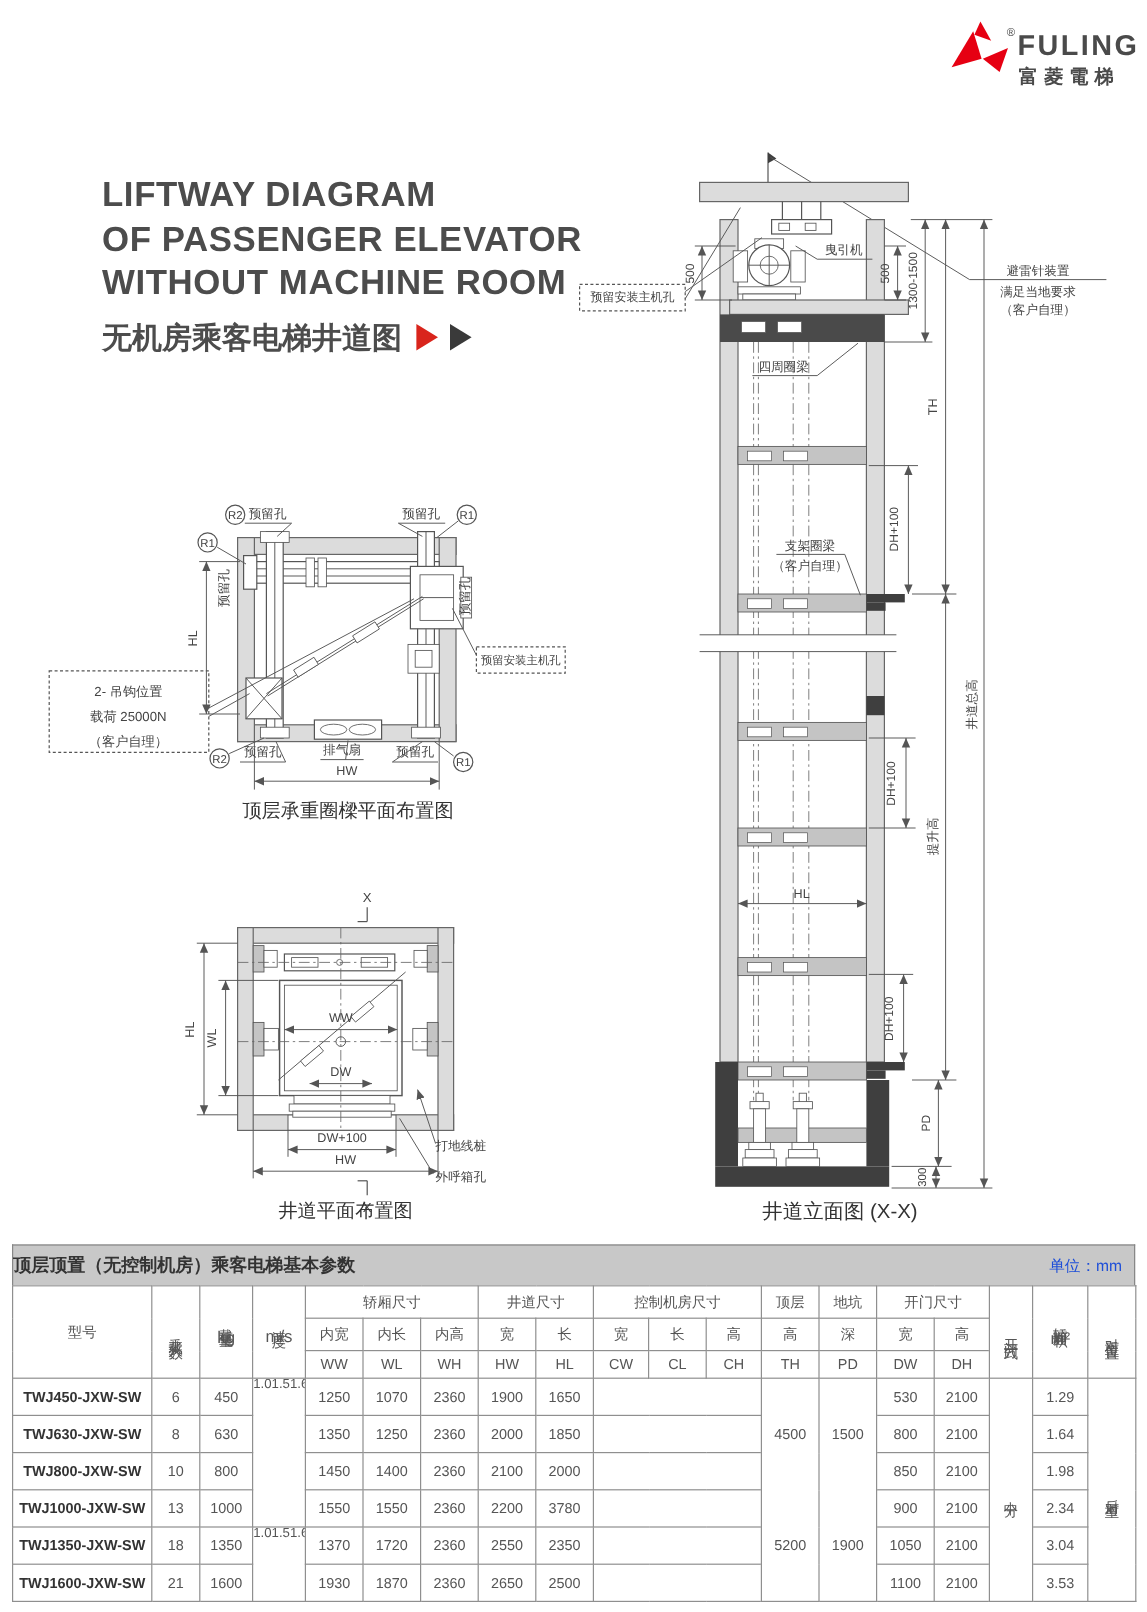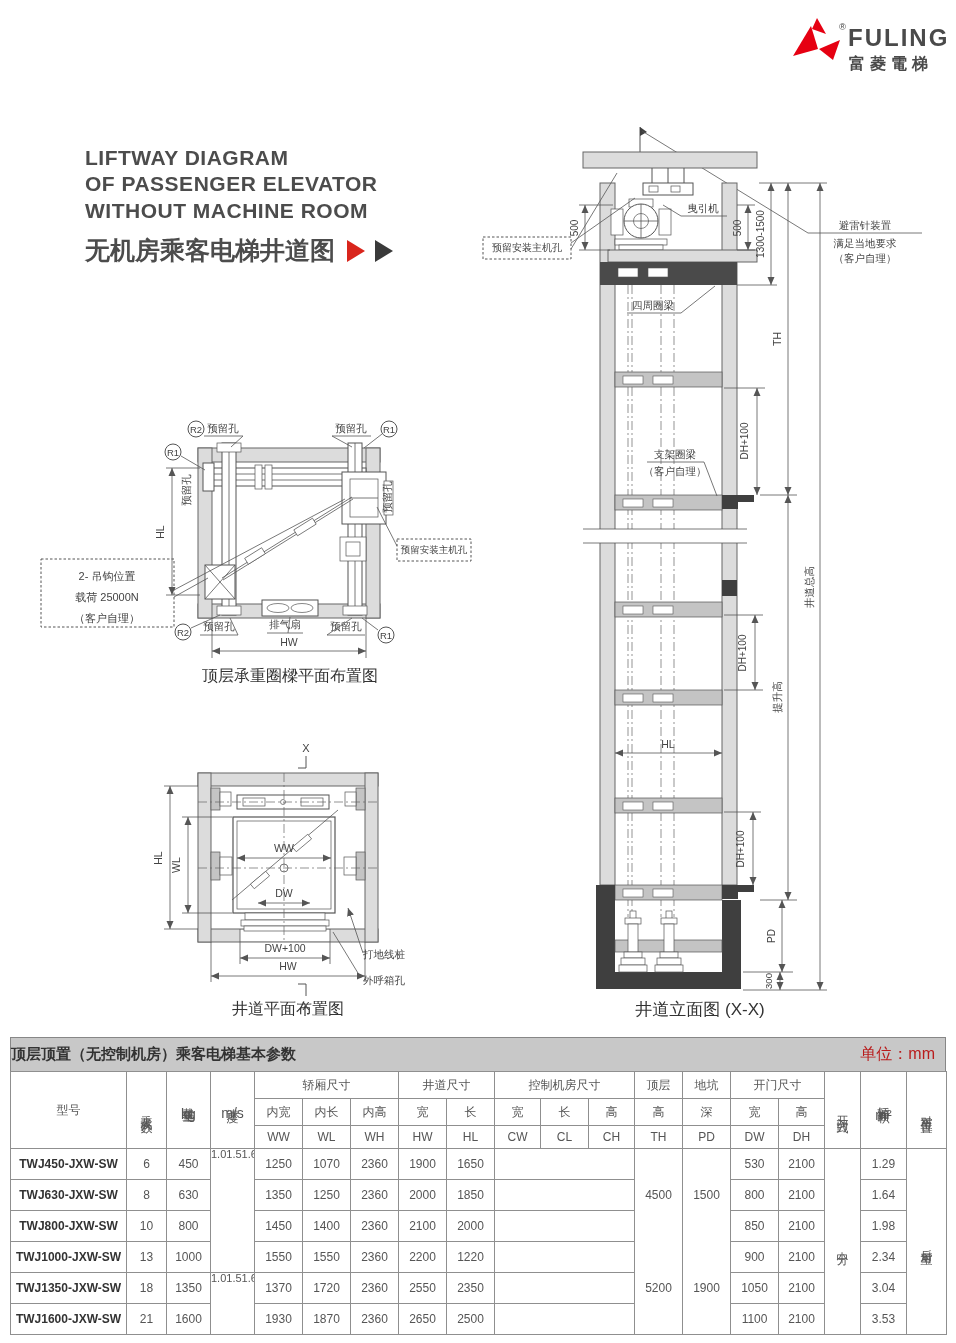--- a/index.html
+++ b/index.html
@@ -1,19 +1,19 @@
 <!DOCTYPE html>
 <html><head>
 <meta charset="utf-8">
 <style>
   html,body{margin:0;padding:0}
   body{width:956px;height:1343px;position:relative;background:#fff;font-family:"Liberation Sans","DejaVu Sans",sans-serif;color:#444;overflow:hidden}
   .abs{position:absolute}
   
-  .title-block h1{margin:0;font-size:21px;line-height:1.26;color:#4c4c4c;font-weight:bold;letter-spacing:.5px}
+  .title-block h1{margin:0;font-size:29px;line-height:1.26;color:#4c4c4c;font-weight:bold;letter-spacing:.5px}
   .subtitle{margin-top:10px;font-size:25px;color:#4c4c4c;font-weight:bold;display:flex;align-items:center;gap:12px}
   .tri{width:0;height:0;border-style:solid;border-width:11px 0 11px 18px;border-color:transparent}
   .tri.red{border-left-color:#d9251c}
   .tri.dark{border-left-color:#3a3a3a;margin-left:-2px}
   
   svg{overflow:visible}
   svg text{font-family:"Liberation Sans","DejaVu Sans",sans-serif;font-size:10.5px;fill:#444}
   .tm{text-anchor:middle}
   .f9{font-size:9.5px}.f10{font-size:10px}.f11{font-size:11px}
   .cap{font-size:16px;fill:#333}
@@ -26,21 +26,21 @@
   .ln{stroke:#555;stroke-width:.8;fill:none}
   .ln1{stroke:#555;stroke-width:1;fill:none}
   .dim{stroke:#555;stroke-width:.8;fill:none}
   .dd{stroke:#666;stroke-width:.7;fill:none;stroke-dasharray:9 3 2 3}
   .dash{fill:none;stroke:#555;stroke-width:1;stroke-dasharray:2.5 2}
   .cir{fill:#fff;stroke:#555;stroke-width:1}
   
   .tblwrap{position:absolute;left:10px;top:1037px;width:936px}
   .tbar{height:34px;background:#c8c8c8;border:1px solid #878787;border-bottom:none;box-sizing:border-box;display:flex;align-items:center;position:relative}
   .tbar .tt{flex:1;text-align:left;font-size:15px;font-weight:bold;color:#333}
-  .tbar .tu{position:absolute;right:10px;font-size:16px;color:#b91c1c}
+  .tbar .tu{position:absolute;right:10px;font-size:13px;color:#1d4ed8}
   table.spec{border-collapse:collapse;table-layout:fixed;width:936px;font-size:12px;color:#555;background:#fff}
   .spec th,.spec td{border:1px solid #8f8f8f;text-align:center;vertical-align:middle;padding:0;font-weight:normal;overflow:hidden}
   .spec thead tr.h1 th{height:26px}
   .spec thead tr.h2 th{height:26px}
   .spec thead tr.h3 th{height:22px}
   .spec tbody td{height:30px}
   .spec td.model{font-weight:bold;color:#333}
   .vt{writing-mode:vertical-rl;text-orientation:upright;letter-spacing:2px;line-height:1;display:inline-block}
   .vu{display:flex;flex-direction:column;align-items:center;justify-content:center;gap:2px;height:100%}
   .vu span:last-child{font-size:14px}
@@ -609,21 +609,21 @@
         <td>1.98</td>
       </tr>
       <tr>
         <td class="model">TWJ1000-JXW-SW</td>
         <td>13</td>
         <td>1000</td>
         <td>1550</td>
         <td>1550</td>
         <td>2360</td>
         <td>2200</td>
-        <td>1220</td>
+        <td>3780</td>
         <td colspan="3"></td>
         <td>900</td>
         <td>2100</td>
         <td>2.34</td>
       </tr>
       <tr>
         <td class="model">TWJ1350-JXW-SW</td>
         <td>18</td>
         <td>1350</td>
         <td rowspan="2">

